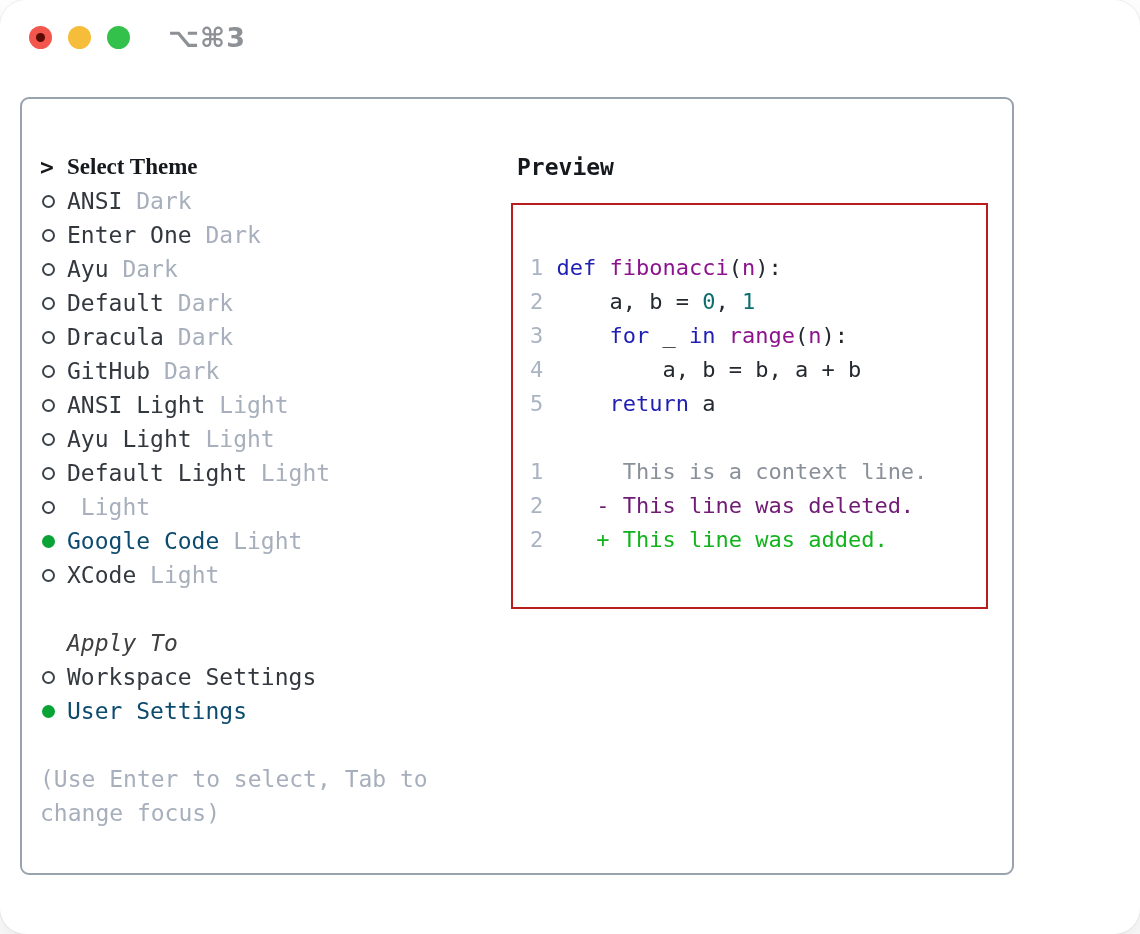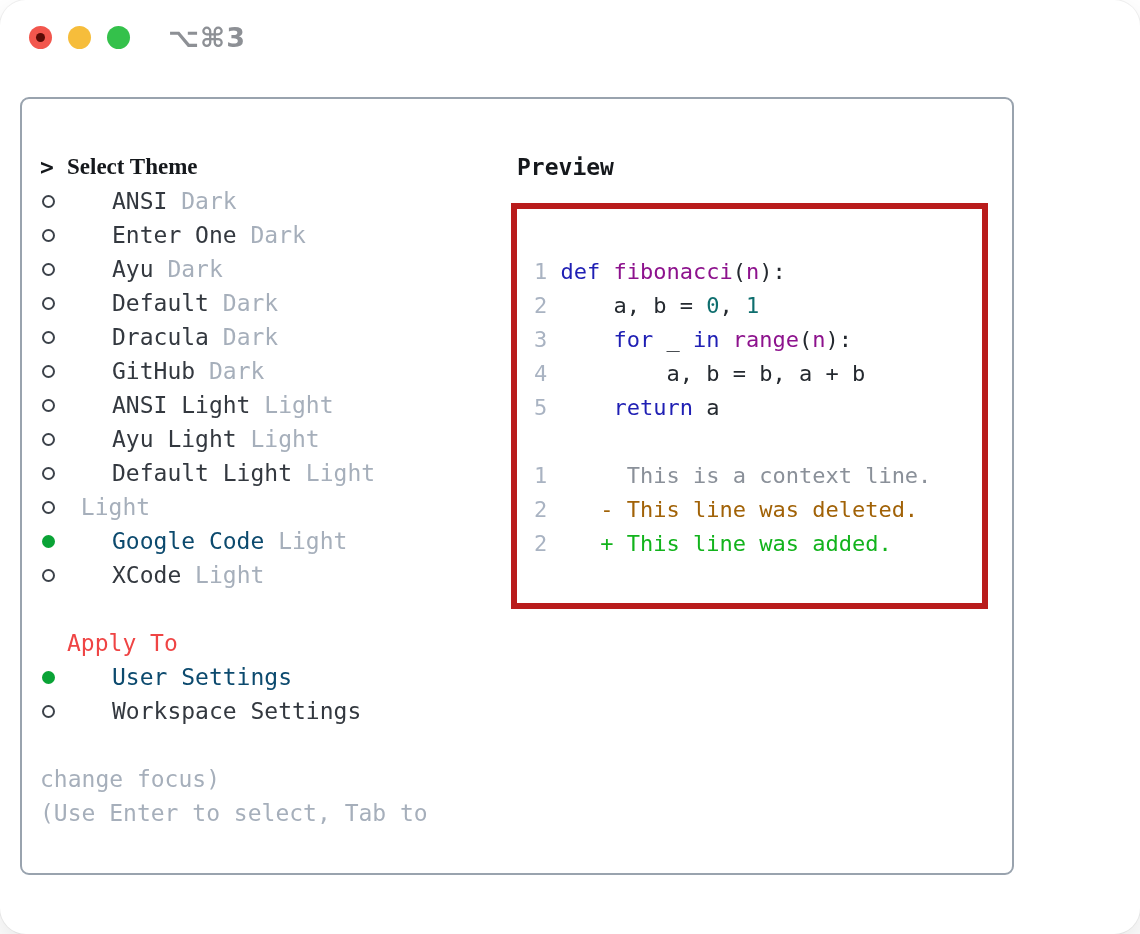--- a/index.html
+++ b/index.html
@@ -32,43 +32,43 @@
   .left-col { position:absolute; left:18px; top:51px; font-size:23px; color:#33383f; }
   .row { height:34px; display:flex; align-items:center; white-space:pre; }
   .marker { width:27px; display:flex; align-items:center; flex:0 0 27px; }
   .hdr-marker { font-weight:bold; color:#15181c; }
   .circle {
     width:13px; height:13px; border:2px solid #3c424a; border-radius:50%;
     margin-left:2px;
   }
   .circle.sel { background:#0aa336; border-color:#0aa336; }
   .title-row .label { font-weight:bold; color:#15181c;font-family:Liberation Serif, serif; }
-  .apply-title { color:#ef4444; }
-  .item-name { color:#33383f;margin-left:45px; }
+  .apply-title { color:#404040;font-style:italic; }
+  .item-name { color:#33383f; }
   .item-name.sel { color:#0c4a6e; }
   .item-tag { color:#a6afbb; }
   .spacer { height:34px; }
   .help { color:#a6afbb; }
 
   
   .preview-title { position:absolute; left:480px; top:51px; height:34px; display:flex; align-items:center;
     font-size:23px; font-weight:bold; color:#15181c;margin-left:15px; }
   .preview-box {
     position:absolute; left:489px; top:104px; width:477px; height:406px;
-    border:6px solid #b91c1c; background:#ffffff;
+    border:2px solid #b91c1c; background:#ffffff;
   }
   .code { position:absolute; left:17px; top:46px; font-size:22px; line-height:34px; white-space:pre; }
   .code .line { height:34px; }
   .num { color:#a9b3c2; }
   .kw  { color:#1f1fb4; }
   .fn  { color:#8d128d; }
   .pl  { color:#24292f; }
   .nm  { color:#0e6e6e; }
   .ctx { color:#8a9099; }
-  .del { color:#a16207; }
+  .del { color:#701a75; }
   .add { color:#12b31c; }
 </style>
 </head>
 <body>
 
 <div class="window">
 
   <div class="traffic-lights">
       <span class="tl" style="background: rgb(242, 86, 77);">
         <span class="dot"></span>
@@ -98,26 +98,26 @@
           <div class="row"><span class="marker"><span class="circle"></span></span><span class="item-tag"> Light</span></div>
           <div class="row"><span class="marker"><span class="circle sel"></span></span><span class="item-name sel">Google Code</span><span class="item-tag"> Light</span></div>
           <div class="row"><span class="marker"><span class="circle"></span></span><span class="item-name">XCode</span><span class="item-tag"> Light</span></div>
         </div>
       <div class="spacer"></div>
       <div class="row">
         <span class="marker"></span>
         <span class="apply-title">Apply To</span>
       </div>
       <div id="apply-items">
+          <div class="row"><span class="marker"><span class="circle"></span></span><span class="item-name">Workspace Settings</span></div>
           <div class="row"><span class="marker"><span class="circle sel"></span></span><span class="item-name sel">User Settings</span></div>
-          <div class="row"><span class="marker"><span class="circle"></span></span><span class="item-name">Workspace Settings</span></div>
         </div>
       <div class="spacer"></div>
+      <div class="row help">(Use Enter to select, Tab to</div>
       <div class="row help">change focus)</div>
-      <div class="row help">(Use Enter to select, Tab to</div>
     </div>
 
     <div class="preview-title">Preview</div>
 
     <div class="preview-box">
       <div class="code" id="code-lines"><div class="line"><span class="num">1 </span><span class="kw">def</span><span class="pl"> </span><span class="fn">fibonacci</span><span class="pl">(</span><span class="fn">n</span><span class="pl">):</span></div><div class="line"><span class="num">2 </span><span class="pl">    a, b = </span><span class="nm">0</span><span class="pl">, </span><span class="nm">1</span></div><div class="line"><span class="num">3 </span><span class="pl">    </span><span class="kw">for</span><span class="pl"> _ </span><span class="kw">in</span><span class="pl"> </span><span class="fn">range</span><span class="pl">(</span><span class="fn">n</span><span class="pl">):</span></div><div class="line"><span class="num">4 </span><span class="pl">        a, b = b, a + b</span></div><div class="line"><span class="num">5 </span><span class="pl">    </span><span class="kw">return</span><span class="pl"> a</span></div><div class="line">&nbsp;</div><div class="line"><span class="num">1 </span><span class="ctx">     This is a context line.</span></div><div class="line"><span class="num">2 </span><span class="del">   - This line was deleted.</span></div><div class="line"><span class="num">2 </span><span class="add">   + This line was added.</span></div></div>
     </div>
 
   </div>
 </div>

